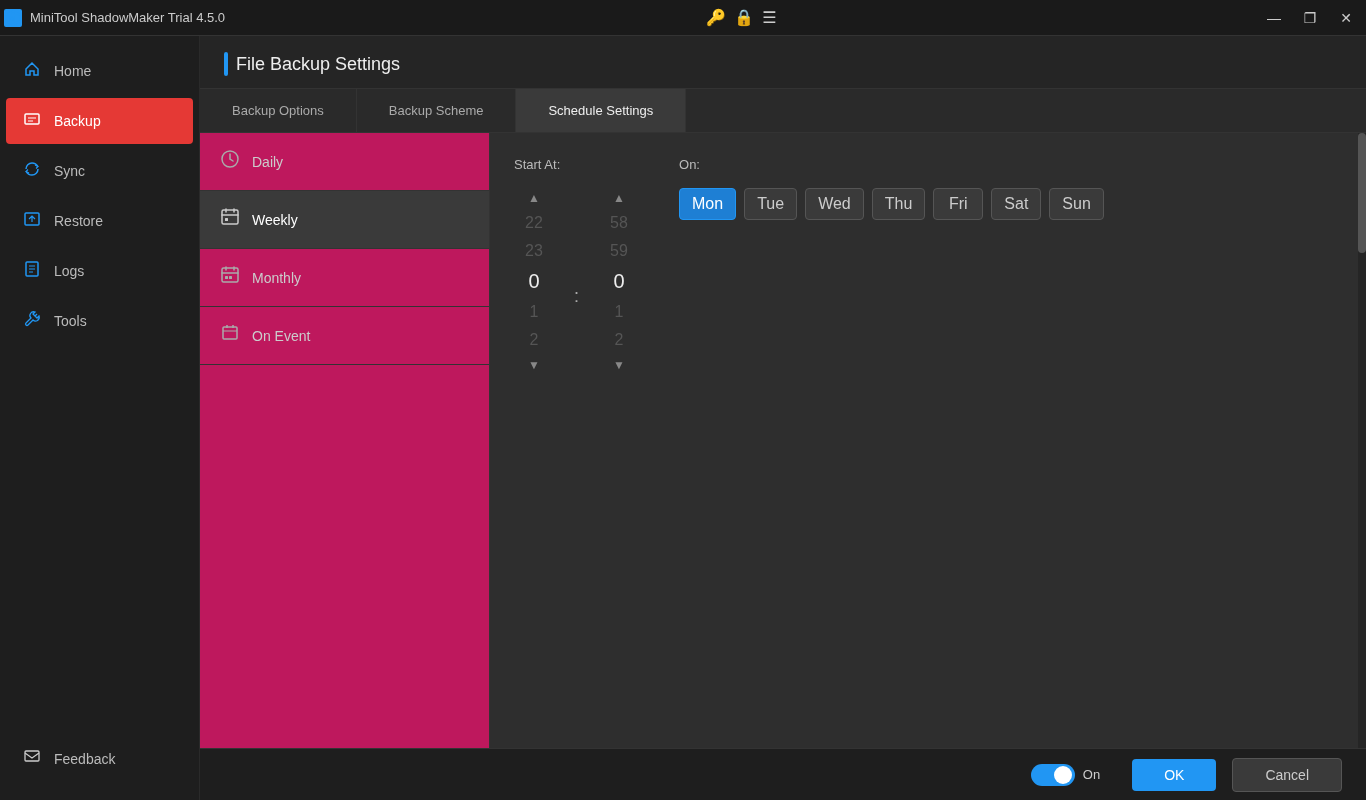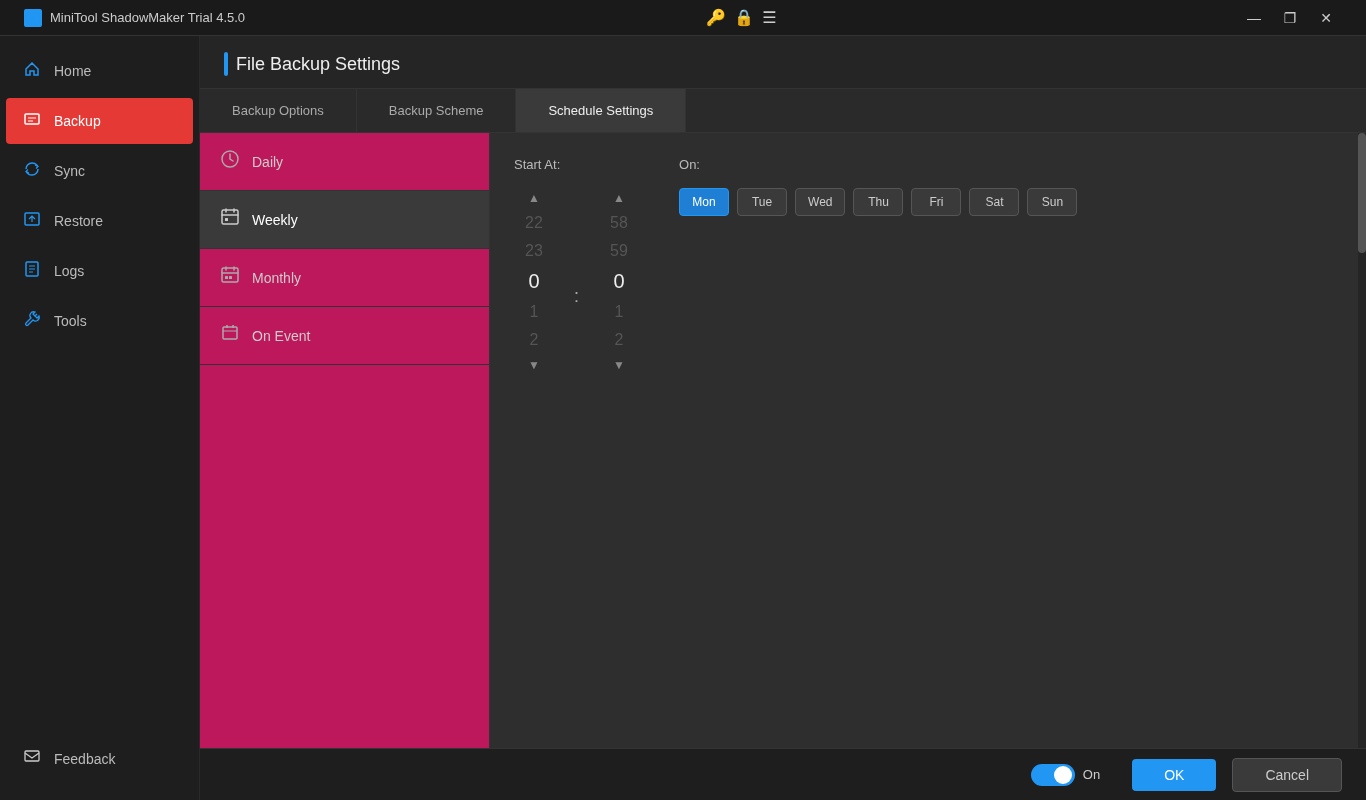--- a/index.html
+++ b/index.html
@@ -12,21 +12,21 @@
       overflow: hidden;
       position: relative;
     }
 
     
     #titlebar {
       background: #1a1a1a;
       height: 36px;
       display: flex;
       align-items: center;
-      padding: 0 24px;
+      padding: 0 4px;
       justify-content: space-between;
       border-bottom: 1px solid #333;
     }
     #titlebar-left {
       display: flex;
       align-items: center;
       gap: 8px;
       font-size: 13px;
       color: #ccc;
     }
@@ -267,21 +267,21 @@
       gap: 8px;
       margin-top: 0;
     }
     .day-btn {
       padding: 6px 12px;
       background: #3a3a3a;
       border: 1px solid #555;
       border-radius: 4px;
       color: #ccc;
       cursor: pointer;
-      font-size: 12px;
+      font-size: 16px;
       min-width: 50px;
       text-align: center;
     }
     .day-btn.selected {
       background: #1e7fd4;
       border-color: #2196F3;
       color: #fff;
     }
 
     

